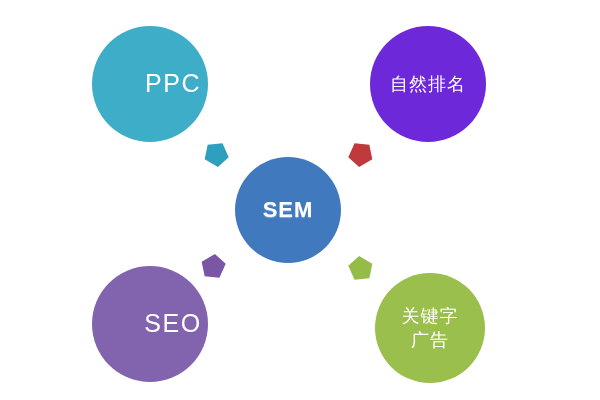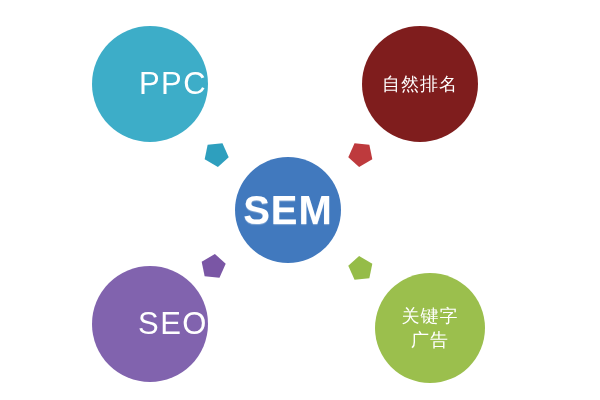--- a/index.html
+++ b/index.html
@@ -31,33 +31,33 @@
   }
   .node-label {
     color: #ffffff;
     line-height: 1.35;
     letter-spacing: 0.5px;
     white-space: pre-line;
     user-select: none;
   }
   .node-ppc .node-label,
   .node-seo .node-label {
-    font-size: 31px;
+    font-size: 25px;
     font-weight: 400;
     letter-spacing: 1.5px;
     margin-left: 46px;
   }
   .node-organic .node-label,
   .node-keyword .node-label {
     font-size: 18px;
     font-weight: 400;
     letter-spacing: 1px;
   }
   .node-sem .node-label {
-    font-size: 40px;
+    font-size: 22px;
     font-weight: 700;
     letter-spacing: 1px;
     text-shadow: 0 1px 1px rgba(255,255,255,0.35);
   }
   .arrow {
     position: absolute;
     width: 26px;
     height: 26px;
   }
   .arrow svg {
@@ -69,21 +69,21 @@
 </style>
 </head>
 <body>
 
 <div id="diagram" style="background-color: rgb(255, 255, 255);">
 
   <div class="node node-ppc" style="left: 92px; top: 26px; width: 116px; height: 116px; background-color: rgb(61, 173, 200);">
     <span class="node-label" style="color: rgb(255, 255, 255);">PPC</span>
   </div>
 
-  <div class="node node-organic" style="left: 362px; top: 26px; width: 116px; height: 116px; background-color: #7f1d1d; align-items: center;">
+  <div class="node node-organic" style="left: 370px; top: 26px; width: 116px; height: 116px; background-color: #6d28d9; align-items: center;">
     <span class="node-label" style="color: rgb(255, 255, 255);">自然排名</span>
   </div>
 
   <div class="node node-seo" style="left: 92px; top: 266px; width: 116px; height: 116px; background-color: rgb(129, 99, 174);">
     <span class="node-label" style="color: rgb(255, 255, 255); text-align: center;">SEO</span>
   </div>
 
   <div class="node node-keyword" style="left: 375px; top: 273px; width: 110px; height: 110px; background-color: rgb(155, 191, 77);">
     <span class="node-label" style="color: rgb(255, 255, 255);">关键字
 广告</span>

